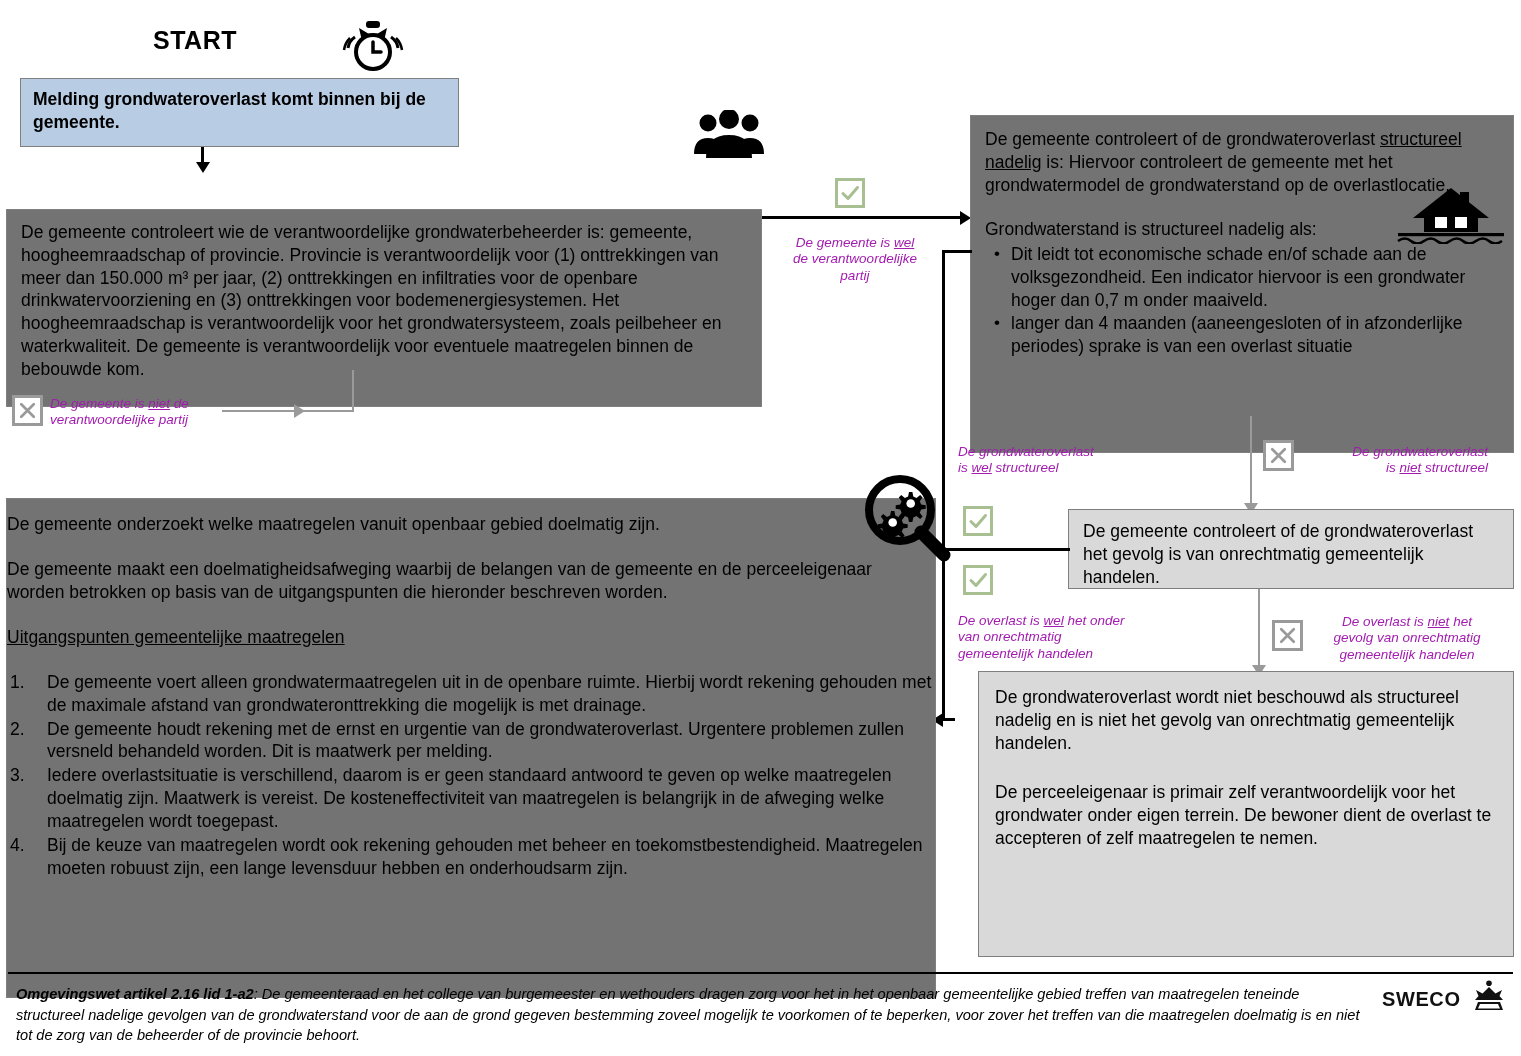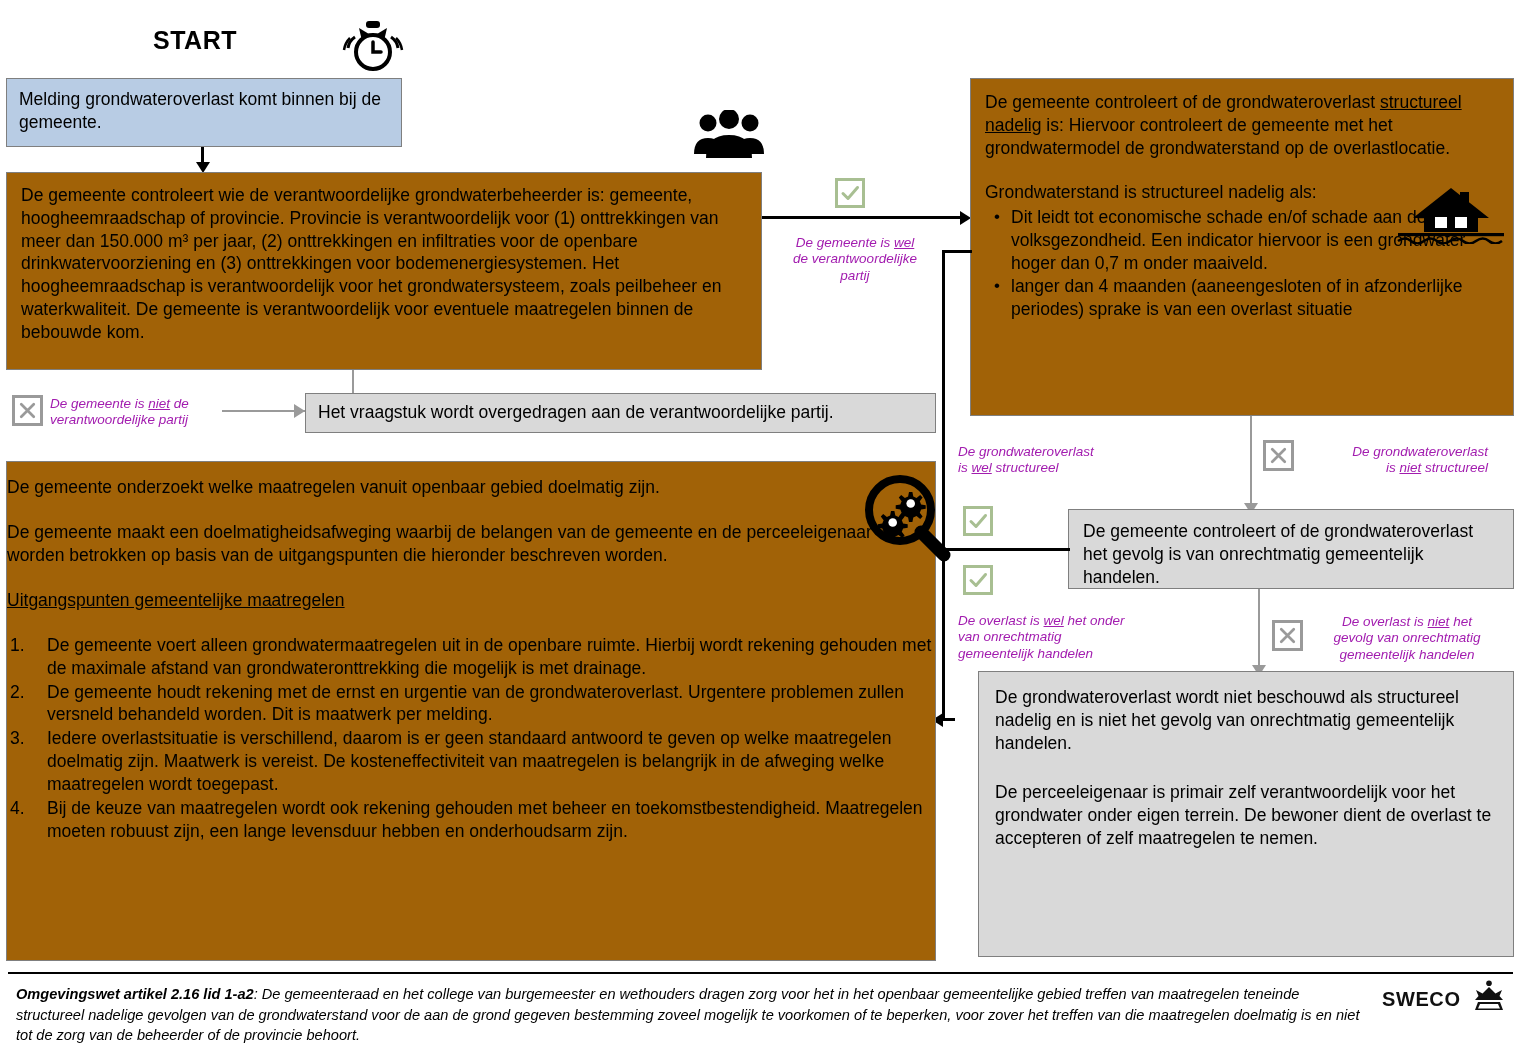--- a/index.html
+++ b/index.html
@@ -12,21 +12,21 @@
   #stage { position: relative; width: 1521px; height: 1056px; }
 
   .box {
     position: absolute;
     border: 1.5px solid #808080;
     font-size: 17.5px;
     line-height: 1.33;
     color: #000;
     padding: 9px 12px;
   }
-  .box.green { background: #a16207; border-color: #7f7f7f; }
+  .box.green { background: #737373; border-color: #7f7f7f; margin-top: 37px; }
   .box.grey  { background: #d9d9d9; border-color: #7f7f7f; }
   .box.blue  { background: #b8cce4; border-color: #7f7f7f; }
 
   .title {
     position: absolute;
     font-weight: bold;
     color: #4a7c26;
     font-size: 37px;
     letter-spacing: -0.3px;
     white-space: nowrap;
@@ -150,21 +150,21 @@
         <circle cx="16" cy="13" r="8.5"></circle>
         <circle cx="58" cy="13" r="8.5"></circle>
         <path d="M2 44 q0-16 14-16 q14 0 14 16 z"></path>
         <path d="M44 44 q0-16 14-16 q14 0 14 16 z"></path>
         <circle cx="37" cy="9" r="10"></circle>
         <path d="M14 48 q0-23 23-23 q23 0 23 23 z"></path>
       </g>
     </svg>
   </div>
 
-  <div class="box blue" style="left:6px; top:78px; width:396px; height:69px;">
+  <div class="box blue" style="left:20px; top:78px; width:439px; height:69px;font-weight:bold;">
     <span>Melding grondwateroverlast komt binnen bij de gemeente.</span>
   </div>
 
   <div class="ln" style="left:201px; top:147px; width:3px; height:18px;"></div>
   <div class="arrow down" style="left:196px; top:162px;"></div>
 
   <div class="box green" style="left:6px; top:172px; width:756px; height:198px; padding:11px 14px; line-height:1.30;">
     <span>De gemeente controleert wie de verantwoordelijke grondwaterbeheerder is: gemeente, hoogheemraadschap of provincie. Provincie is verantwoordelijk voor (1) onttrekkingen van meer dan 150.000 m³ per jaar, (2) onttrekkingen en infiltraties voor de openbare drinkwatervoorziening en (3) onttrekkingen voor bodemenergiesystemen. Het hoogheemraadschap is verantwoordelijk voor het grondwatersysteem, zoals peilbeheer en waterkwaliteit. De gemeente is verantwoordelijk voor eventuele maatregelen binnen de bebouwde kom.</span>
   </div>
 
@@ -219,23 +219,20 @@
     <svg viewBox="0 0 24 24">
         <path d="M6 6 L18 18 M18 6 L6 18" fill="none" stroke="#9a9a9a" stroke-width="2.6" stroke-linecap="round"></path>
       </svg>
   </div>
 
   <div class="annot" style="left:50px; top:396px; width:170px;">
     <span>De gemeente is </span><u>niet</u><span> de</span><br>
     <span>verantwoordelijke partij</span>
   </div>
 
-  <div class="box grey" style="left:305px; top:393px; width:631px; height:40px; padding:7px 12px;">
-    <span>Het vraagstuk wordt overgedragen aan de verantwoordelijke partij.</span>
-  </div>
 
   <div class="ln grey" style="left:1250px; top:416px; width:2px; height:93px;"></div>
   <div class="arrow down grey" style="left:1244px; top:503px;"></div>
 
   <div class="annot" style="left:958px; top:444px; width:185px;">
     <span>De grondwateroverlast</span><br>
     <span>is </span><u>wel</u><span> structureel</span>
   </div>
 
   <div class="mark x" style="left:1263px; top:440px; width:31px; height:31px;">

